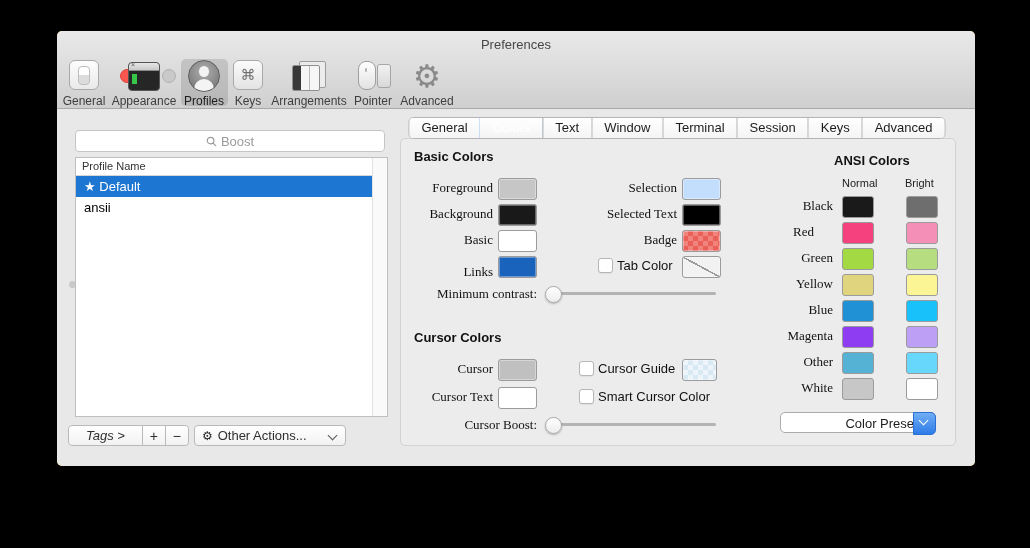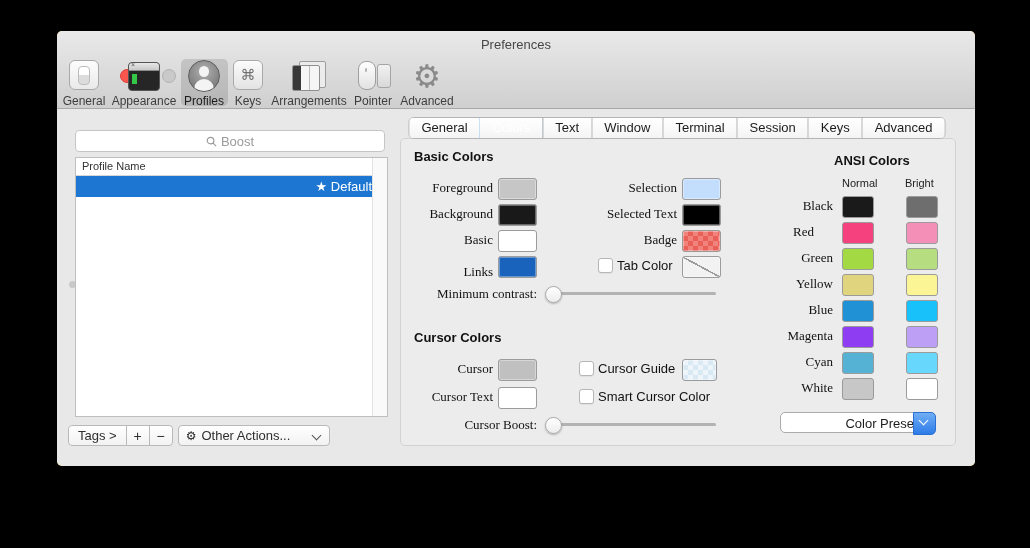--- a/index.html
+++ b/index.html
@@ -46,21 +46,21 @@
   .plist .hdr{height:17px;line-height:17px;font-size:11px;color:#333;padding-left:6px;border-bottom:1px solid #d6d6d6;}
   .plist .rows{position:absolute;left:0;top:18px;right:15px;bottom:0;}
   .prow{height:21px;line-height:21px;font-size:13px;padding-left:8px;color:#000;}
   .prow.sel{color:#fff;}
   .scrollstrip{position:absolute;top:0;right:0;width:14px;height:100%;background:#fafafa;border-left:1px solid #e3e3e3;}
   .btnrow{position:absolute;top:316px;left:11px;height:21px;display:flex;align-items:stretch;font-size:13px;color:#2f2f2f;}
   .bez{background:linear-gradient(#ffffff,#f2f2f2);border:1px solid #b9b9b9;}
   .seggrp{display:flex;border-radius:4px;overflow:hidden;}
   .seggrp .sbtn{background:linear-gradient(#ffffff,#f2f2f2);border:1px solid #b9b9b9;display:flex;align-items:center;justify-content:center;}
   .seggrp .sbtn + .sbtn{border-left:none;}
-  .sbtn.first{border-radius:4px 0 0 4px;padding:0 9px;}
+  .sbtn.first{border-radius:4px 0 0 4px;padding:0 17px;font-style:italic;}
   .sbtn.mid,.sbtn.last{width:22px;font-size:14px;}
   .sbtn.last{border-radius:0 4px 4px 0;}
   .popup{margin-left:5px;border-radius:4px;padding:0 7px;display:flex;align-items:center;gap:5px;width:136px;position:relative;}
   .popup .gear{font-family:"DejaVu Sans",sans-serif;font-size:12px;color:#1e1e1e;}
   .chev{width:6px;height:6px;border-right:1.6px solid #555;border-bottom:1.6px solid #555;transform:rotate(45deg);margin-top:-3px;}
   .popup .chev{position:absolute;right:9px;top:9px;}
   
   .tabbar{position:absolute;left:620px;top:8px;transform:translateX(-50%);display:inline-flex;height:20px;border:1px solid #b4b4b4;border-radius:5px;overflow:hidden;background:#fff;font-size:13px;color:#1c1c1c;z-index:5;}
   .tabbar .tab{padding:0 12px;line-height:20px;border-left:1px solid #b4b4b4;background:linear-gradient(#ffffff,#f4f4f4);}
   .tabbar .tab:first-child{border-left:none;}
@@ -162,21 +162,22 @@
       <svg class="mag" viewBox="0 0 12 12">
           <circle cx="5" cy="5" r="3.6" fill="none" stroke="#9b9b9b" stroke-width="1.3"></circle>
           <line x1="7.8" y1="7.8" x2="11" y2="11" stroke="#9b9b9b" stroke-width="1.3"></line>
         </svg>
       <span>Boost</span>
     </div>
 
     <div class="plist">
       <div class="hdr">Profile Name</div>
       <div class="rows">
-        <div class="prow sel" style="background-color: rgb(29, 118, 210); text-align: right;">★ Default</div>
+        <div class="prow sel" style="background-color: rgb(29, 118, 210);">★ Default</div>
+        <div class="prow">ansii</div>
       </div>
       <div class="scrollstrip"></div>
     </div>
 
     <div class="btnrow">
       <div class="seggrp">
         <div class="sbtn first">Tags &gt;</div>
         <div class="sbtn mid">+</div>
         <div class="sbtn last">−</div>
       </div>
@@ -259,21 +260,21 @@
       <div class="answatch" style="left: 505px; top: 135px; background-color: rgb(251, 245, 150);"></div>
 
       <div class="lbl rlbl" style="left:332px;width:100px;top:163px">Blue</div>
       <div class="answatch" style="left: 441px; top: 161px; background-color: rgb(33, 145, 214);"></div>
       <div class="answatch" style="left: 505px; top: 161px; background-color: rgb(25, 193, 251);"></div>
 
       <div class="lbl rlbl" style="left:332px;width:100px;top:189px">Magenta</div>
       <div class="answatch" style="left: 441px; top: 187px; background-color: rgb(142, 61, 242);"></div>
       <div class="answatch" style="left: 505px; top: 187px; background-color: rgb(189, 160, 246);"></div>
 
-      <div class="lbl rlbl" style="left:332px;width:100px;top:215px">Cyan</div>
+      <div class="lbl rlbl" style="left:332px;width:100px;top:215px">Other</div>
       <div class="answatch" style="left: 441px; top: 213px; background-color: rgb(85, 178, 212);"></div>
       <div class="answatch" style="left: 505px; top: 213px; background-color: rgb(104, 215, 252);"></div>
 
       <div class="lbl rlbl" style="left:332px;width:100px;top:241px">White</div>
       <div class="answatch" style="left: 441px; top: 239px; background-color: rgb(199, 199, 199);"></div>
       <div class="answatch" style="left: 505px; top: 239px; background-color: rgb(255, 255, 255);"></div>
 
       <div class="presets">
         <span>Color Presets...</span>
         <span class="blue">

